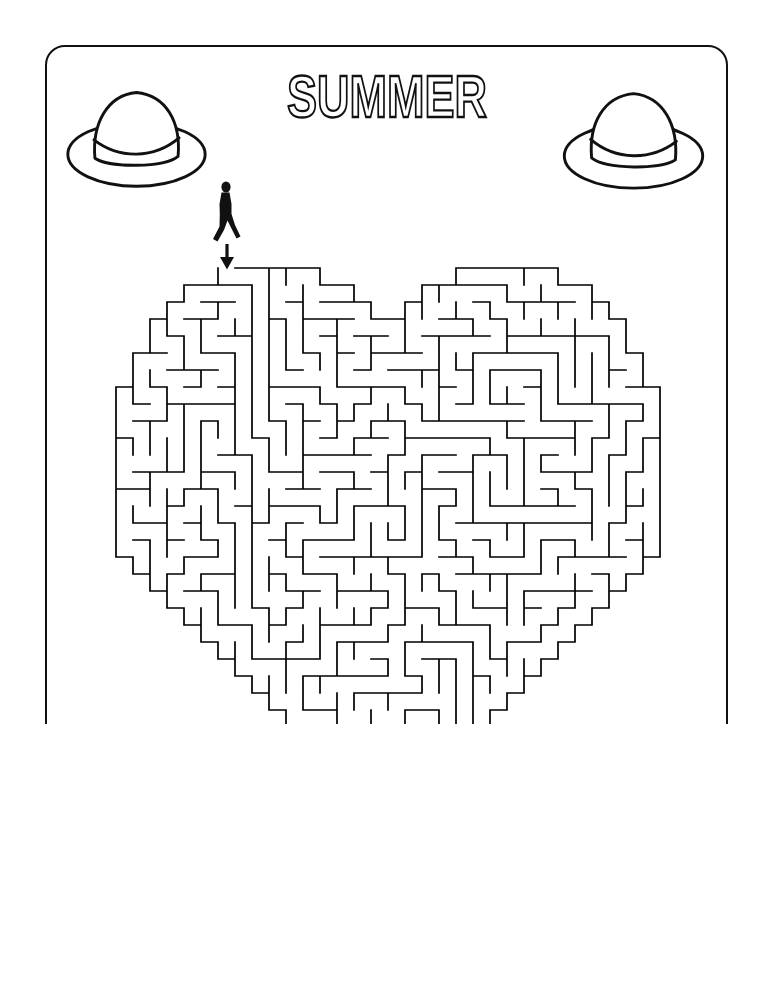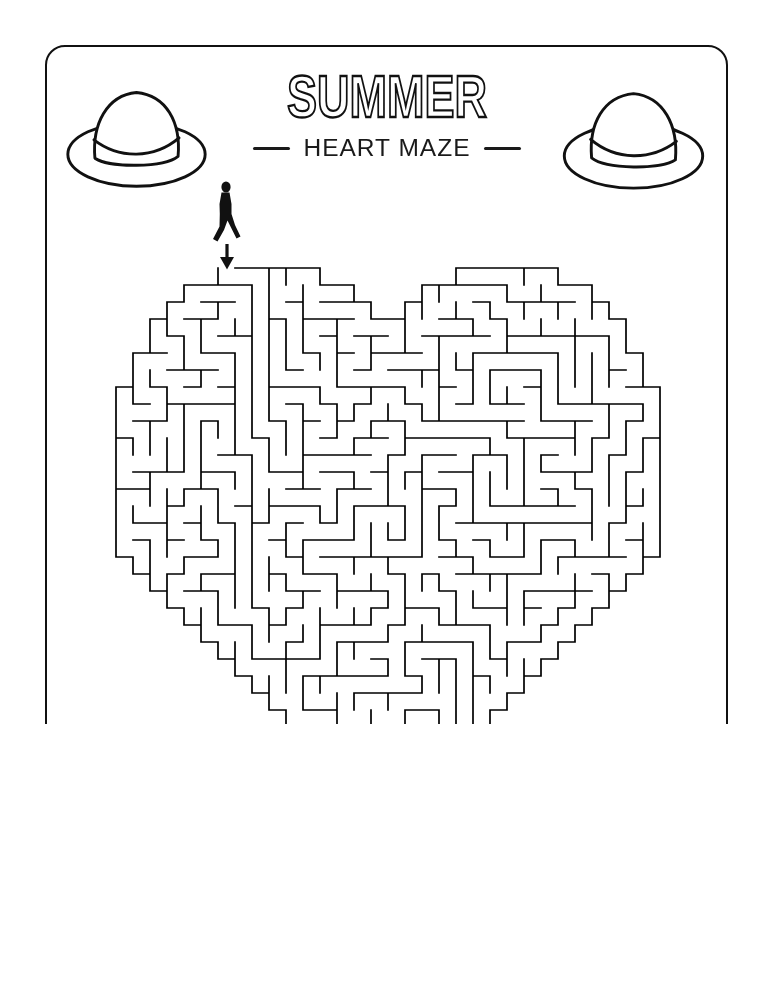--- a/index.html
+++ b/index.html
@@ -48,25 +48,20 @@
       <ellipse cx="76" cy="79" rx="71" ry="33"></ellipse>
       <path d="M33,83 C30,48 45,18 76,15 C107,18 122,46 119,81 C104,93 48,93 33,83 Z"></path>
       <path d="M32,64 C58,84 94,84 120,62" fill="none"></path>
     </g>
   </svg>
 
   <svg class="abs title-svg" viewBox="0 0 300 64">
     <text x="150" y="51" text-anchor="middle" font-size="60" textLength="200" lengthAdjust="spacingAndGlyphs" fill="#ffffff" stroke="#111" stroke-width="2.3">SUMMER</text>
   </svg>
 
-  <div class="abs subtitle">
-    <div class="dash"></div>
-    <div class="label">HEART MAZE</div>
-    <div class="dash"></div>
-  </div>
 
   <svg class="abs person" viewBox="0 0 37 64">
     <g fill="#111">
       <ellipse cx="20" cy="6" rx="4.6" ry="5.6"></ellipse>
       <path d="M15.5,11.5 L23.5,11.5 L25.5,23 L25.5,33 L29,44 L34.5,55.5 L30.5,57.5 L25.5,47.5
                L21.5,39.5 L18,49 L11.5,60.5 L7,58 L13.5,45.5 L13.8,33 L13.5,23 Z"></path>
     </g>
   </svg>
 
   <svg class="abs arrow-start" viewBox="0 0 20 26">

